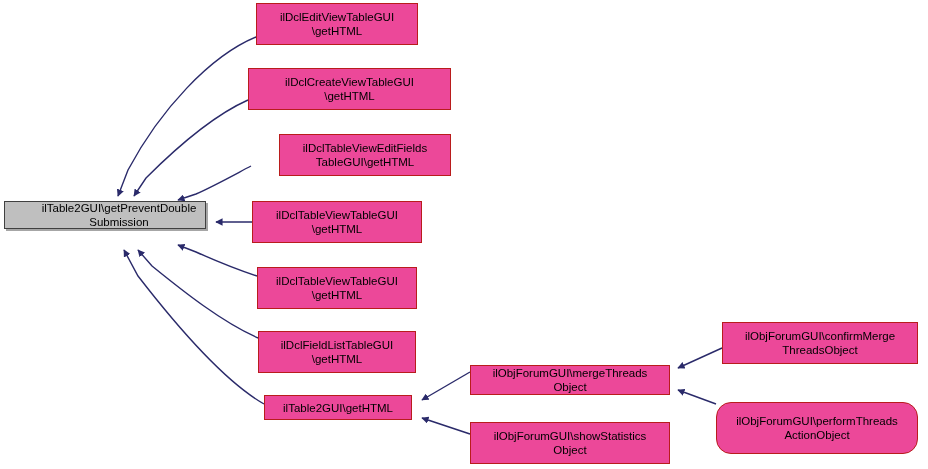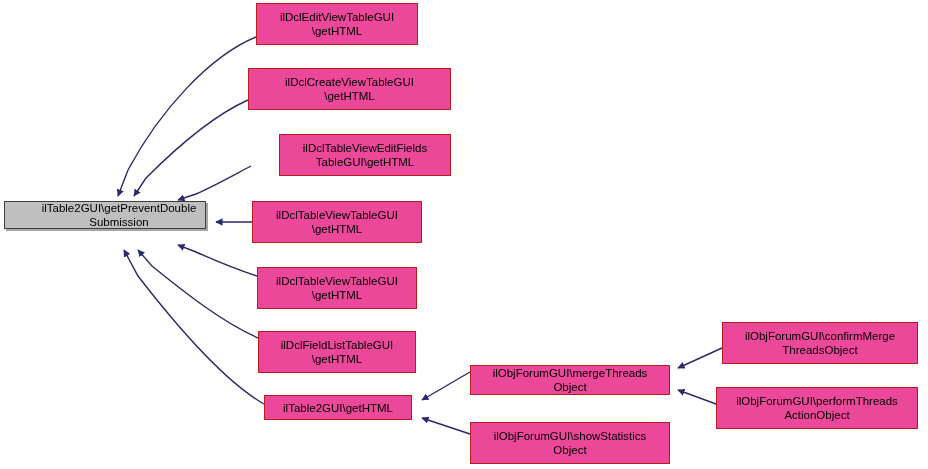--- a/index.html
+++ b/index.html
@@ -90,17 +90,17 @@
 \getHTML</span></div>
       <div class="node" style="left: 258px; top: 331px; width: 158px; height: 42px;"><span class="label">ilDclFieldListTableGUI
 \getHTML</span></div>
       <div class="node" style="left: 264px; top: 395px; width: 148px; height: 25px;"><span class="label">ilTable2GUI\getHTML</span></div>
       <div class="node" style="left: 470px; top: 357px; width: 200px; height: 30px; margin-top: 8px;"><span class="label">ilObjForumGUI\mergeThreads
 Object</span></div>
       <div class="node" style="left: 470px; top: 422px; width: 200px; height: 42px;"><span class="label">ilObjForumGUI\showStatistics
 Object</span></div>
       <div class="node" style="left: 722px; top: 322px; width: 196px; height: 42px;"><span class="label">ilObjForumGUI\confirmMerge
 ThreadsObject</span></div>
-      <div class="node" style="left: 716px; top: 387px; width: 202px; height: 42px;"><span class="label">ilObjForumGUI\performThreads
+      <div class="node" style="left: 716px; top: 402px; width: 202px; height: 52px; border-radius: 15px;"><span class="label">ilObjForumGUI\performThreads
 ActionObject</span></div>
     </div>
 
 </div>
 
 </body></html>

